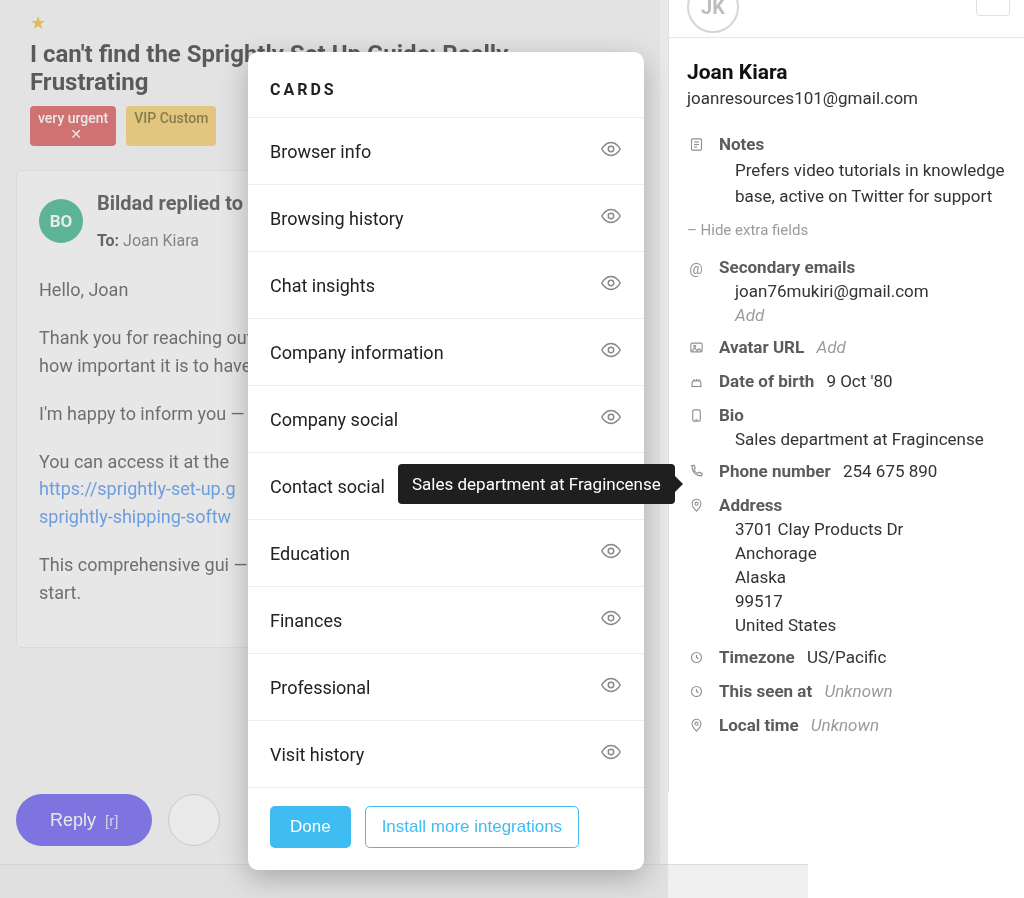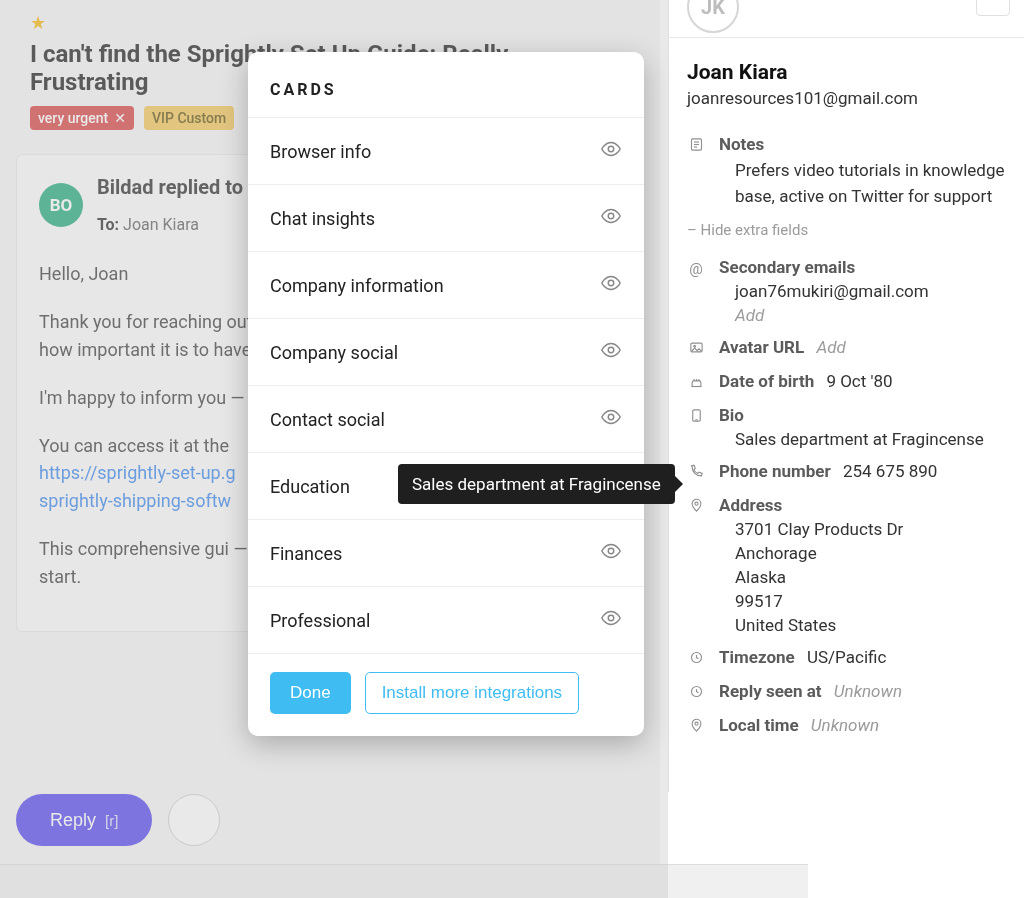--- a/index.html
+++ b/index.html
@@ -6,21 +6,21 @@
   html, body { width: 1024px; height: 898px; overflow: hidden; font-family: -apple-system, BlinkMacSystemFont, "Segoe UI", Roboto, sans-serif; background: #fff; }
   .stage { position: relative; width: 1024px; height: 898px; }
   .overlay { position: absolute; inset: 0; background: rgba(200,200,200,0.4); z-index: 5; }
   
   .main { position: absolute; left: 0; top: 0; width: 660px; height: 864px; background: #f5f6f7; }
   .ticket-header { padding: 12px 30px 0 30px; }
   .star-row { height: 20px; display:flex; gap:12px; align-items:center; }
   .star { color:#f5b400; font-size:18px; }
   .ticket-title { font-size: 24px; font-weight: 700; color: #111; margin-top: 8px; }
   .tags { margin-top: 10px; display: flex; gap: 10px; }
-  .tag { display: inline-flex; align-items: center; padding: 4px 8px; border-radius: 4px; font-size: 14px; font-weight: 500; }
+  .tag { display: inline-flex; align-items: center; padding: 4px 8px; border-radius: 4px; font-size: 14px; font-weight: 500; flex-direction: column; }
   .tag-red { background: #d83a3a; color: #fff; }
   .tag-red .x { margin-left: 6px; font-weight: 400; }
   .tag-yellow { background: #f3c44d; color: #5a4a00; }
   .message-card { margin: 24px 16px 0 16px; background: #fcfcfc; border: 1px solid #e6e6e6; border-radius: 6px; padding: 20px 22px; }
   .msg-head { display: flex; align-items: center; gap: 14px; }
   .avatar { width: 44px; height: 44px; border-radius: 50%; background: #17a673; color: #fff; font-weight: 700; display: flex; align-items: center; justify-content: center; font-size: 17px; }
   .from-line { font-size: 20px; font-weight: 700; color: #222; }
   .to-line { font-size: 16px; color: #555; margin-top: 16px; }
   .to-line b { color: #222; font-weight: 700; }
   .msg-body { margin-top: 26px; font-size: 18px; color: #333; line-height: 1.55; }
@@ -243,21 +243,21 @@
       </div>
 
       <div class="field">
         <div class="field-icon">
           <svg viewBox="0 0 24 24">
               <circle cx="12" cy="12" r="8"></circle>
               <path d="M12 8v4l3 2"></path>
             </svg>
         </div>
         <div class="field-main">
-          <span class="field-label">Reply seen at</span>
+          <span class="field-label">This seen at</span>
           <span class="field-value muted">Unknown</span>
         </div>
       </div>
 
       <div class="field">
         <div class="field-icon">
           <svg viewBox="0 0 24 24">
               <path d="M12 21s-7-7-7-12a7 7 0 0114 0c0 5-7 12-7 12z"></path>
               <circle cx="12" cy="9" r="2.5"></circle>
             </svg>
@@ -274,20 +274,27 @@
     <div class="modal-title">CARDS</div>
     <div class="card-list" id="card-list">
         <div class="card-row">
           <span>Browser info</span>
           <span class="eye"><svg viewBox="0 0 24 24">
               <path d="M2 12s3.5-7 10-7 10 7 10 7-3.5 7-10 7-10-7-10-7z"></path>
               <circle cx="12" cy="12" r="3"></circle>
             </svg></span>
         </div>
         <div class="card-row">
+          <span>Browsing history</span>
+          <span class="eye"><svg viewBox="0 0 24 24">
+              <path d="M2 12s3.5-7 10-7 10 7 10 7-3.5 7-10 7-10-7-10-7z"></path>
+              <circle cx="12" cy="12" r="3"></circle>
+            </svg></span>
+        </div>
+        <div class="card-row">
           <span>Chat insights</span>
           <span class="eye"><svg viewBox="0 0 24 24">
               <path d="M2 12s3.5-7 10-7 10 7 10 7-3.5 7-10 7-10-7-10-7z"></path>
               <circle cx="12" cy="12" r="3"></circle>
             </svg></span>
         </div>
         <div class="card-row">
           <span>Company information</span>
           <span class="eye"><svg viewBox="0 0 24 24">
               <path d="M2 12s3.5-7 10-7 10 7 10 7-3.5 7-10 7-10-7-10-7z"></path>
@@ -317,20 +324,27 @@
         </div>
         <div class="card-row">
           <span>Finances</span>
           <span class="eye"><svg viewBox="0 0 24 24">
               <path d="M2 12s3.5-7 10-7 10 7 10 7-3.5 7-10 7-10-7-10-7z"></path>
               <circle cx="12" cy="12" r="3"></circle>
             </svg></span>
         </div>
         <div class="card-row">
           <span>Professional</span>
+          <span class="eye"><svg viewBox="0 0 24 24">
+              <path d="M2 12s3.5-7 10-7 10 7 10 7-3.5 7-10 7-10-7-10-7z"></path>
+              <circle cx="12" cy="12" r="3"></circle>
+            </svg></span>
+        </div>
+        <div class="card-row">
+          <span>Visit history</span>
           <span class="eye"><svg viewBox="0 0 24 24">
               <path d="M2 12s3.5-7 10-7 10 7 10 7-3.5 7-10 7-10-7-10-7z"></path>
               <circle cx="12" cy="12" r="3"></circle>
             </svg></span>
         </div>
       </div>
     <div class="modal-actions">
       <button class="btn-done">Done</button>
       <button class="btn-outline">Install more integrations</button>
     </div>

